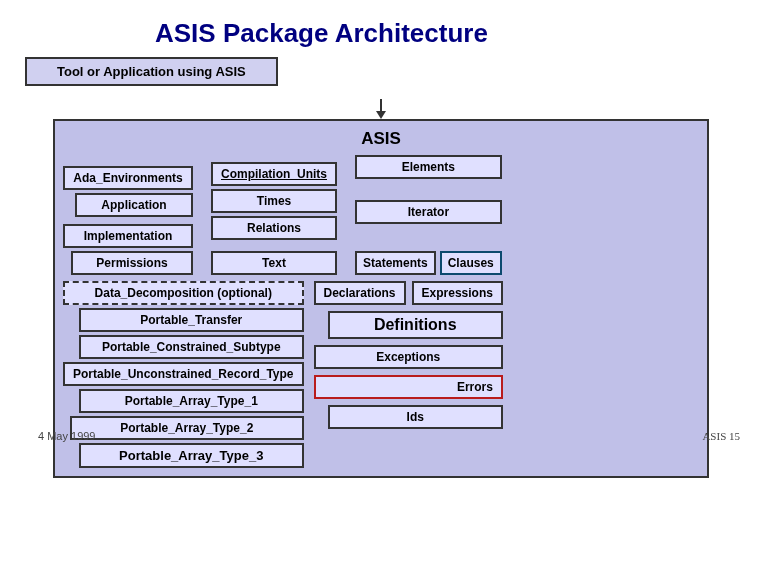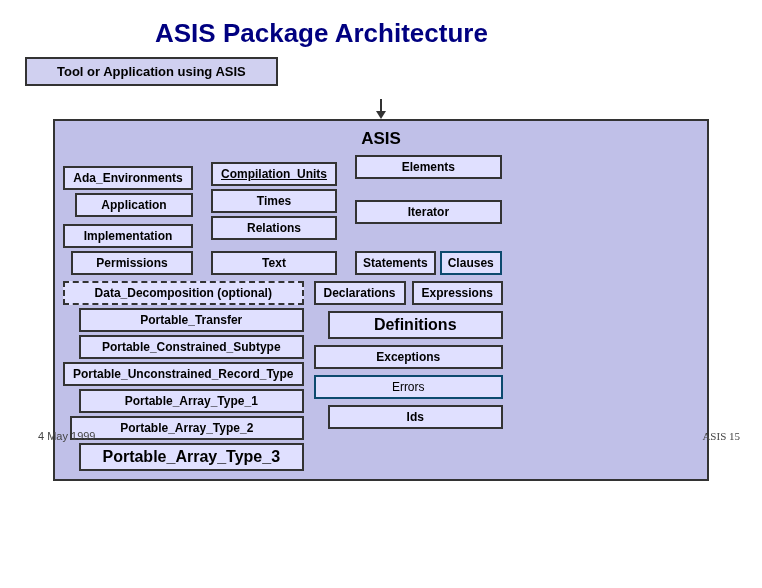--- a/index.html
+++ b/index.html
@@ -86,35 +86,35 @@
           <div style="border:2px solid #333;background:#e0e0ff;padding:3px 8px;font-size:12px;font-weight:bold;text-align:center;white-space:nowrap;">Portable_Constrained_Subtype</div>
         </div>
         <div style="border:2px solid #333;background:#e0e0ff;padding:3px 8px;font-size:12px;font-weight:bold;text-align:center;">Portable_Unconstrained_Record_Type</div>
         <div style="margin-left:16px;">
           <div style="border:2px solid #333;background:#e0e0ff;padding:3px 8px;font-size:12px;font-weight:bold;text-align:center;white-space:nowrap;">Portable_Array_Type_1</div>
         </div>
         <div style="margin-left:7px;">
           <div style="border:2px solid #333;background:#e0e0ff;padding:3px 8px;font-size:12px;font-weight:bold;text-align:center;white-space:nowrap;">Portable_Array_Type_2</div>
         </div>
         <div style="margin-left:16px;">
-          <div style="border:2px solid #333;background:#e0e0ff;padding:3px 8px;font-size:16px;font-weight:bold;text-align:center;white-space:nowrap;">Portable_Array_Type_3</div>
+          <div style="border:2px solid #333;background:#e0e0ff;padding:3px 8px;font-size:13px;font-weight:bold;text-align:center;white-space:nowrap;">Portable_Array_Type_3</div>
         </div>
       </div>
 
       <div style="display:flex;flex-direction:column;gap:4px;min-width:180px;">
         <div style="display:flex;flex-direction:row;gap:6px;">
           <div style="border:2px solid #333;background:#e0e0ff;padding:3px 8px;font-size:12px;font-weight:bold;text-align:center;white-space:nowrap;">Declarations</div>
           <div style="border:2px solid #333;background:#e0e0ff;padding:3px 8px;font-size:12px;font-weight:bold;text-align:center;white-space:nowrap;">Expressions</div>
         </div>
         <div style="margin-left:14px;margin-top:2px;">
           <div style="border:2px solid #333;background:#e0e0ff;padding:3px 8px;font-size:16px;font-weight:bold;text-align:center;white-space:nowrap;">Definitions</div>
         </div>
         <div style="display:flex;flex-direction:column;gap:6px;margin-top:2px;">
           <div style="border:2px solid #333;background:#e0e0ff;padding:3px 8px;font-size:12px;font-weight:bold;text-align:center;white-space:nowrap;">Exceptions</div>
-          <div style="border:2px solid #0c4a6e;background:#e0e0ff;padding:3px 8px;font-size:12px;font-weight:normal;text-align:center;white-space:nowrap;">Errors</div>
+          <div style="border:2px solid #b91c1c;background:#e0e0ff;padding:3px 8px;font-size:12px;font-weight:bold;text-align:right;white-space:nowrap;">Errors</div>
         </div>
         <div style="margin-left:14px;margin-top:2px;">
           <div style="border:2px solid #333;background:#e0e0ff;padding:3px 8px;font-size:12px;font-weight:bold;text-align:center;white-space:nowrap;">Ids</div>
         </div>
       </div>
     </div>
   </div>
 
   <div style="position:absolute;bottom:6px;left:38px;font-size:11px;color:#444;">4 May 1999</div>
   <div style="position:absolute;bottom:6px;right:22px;font-size:11px;color:#444;font-family:Liberation Serif, serif;">ASIS 15</div>

